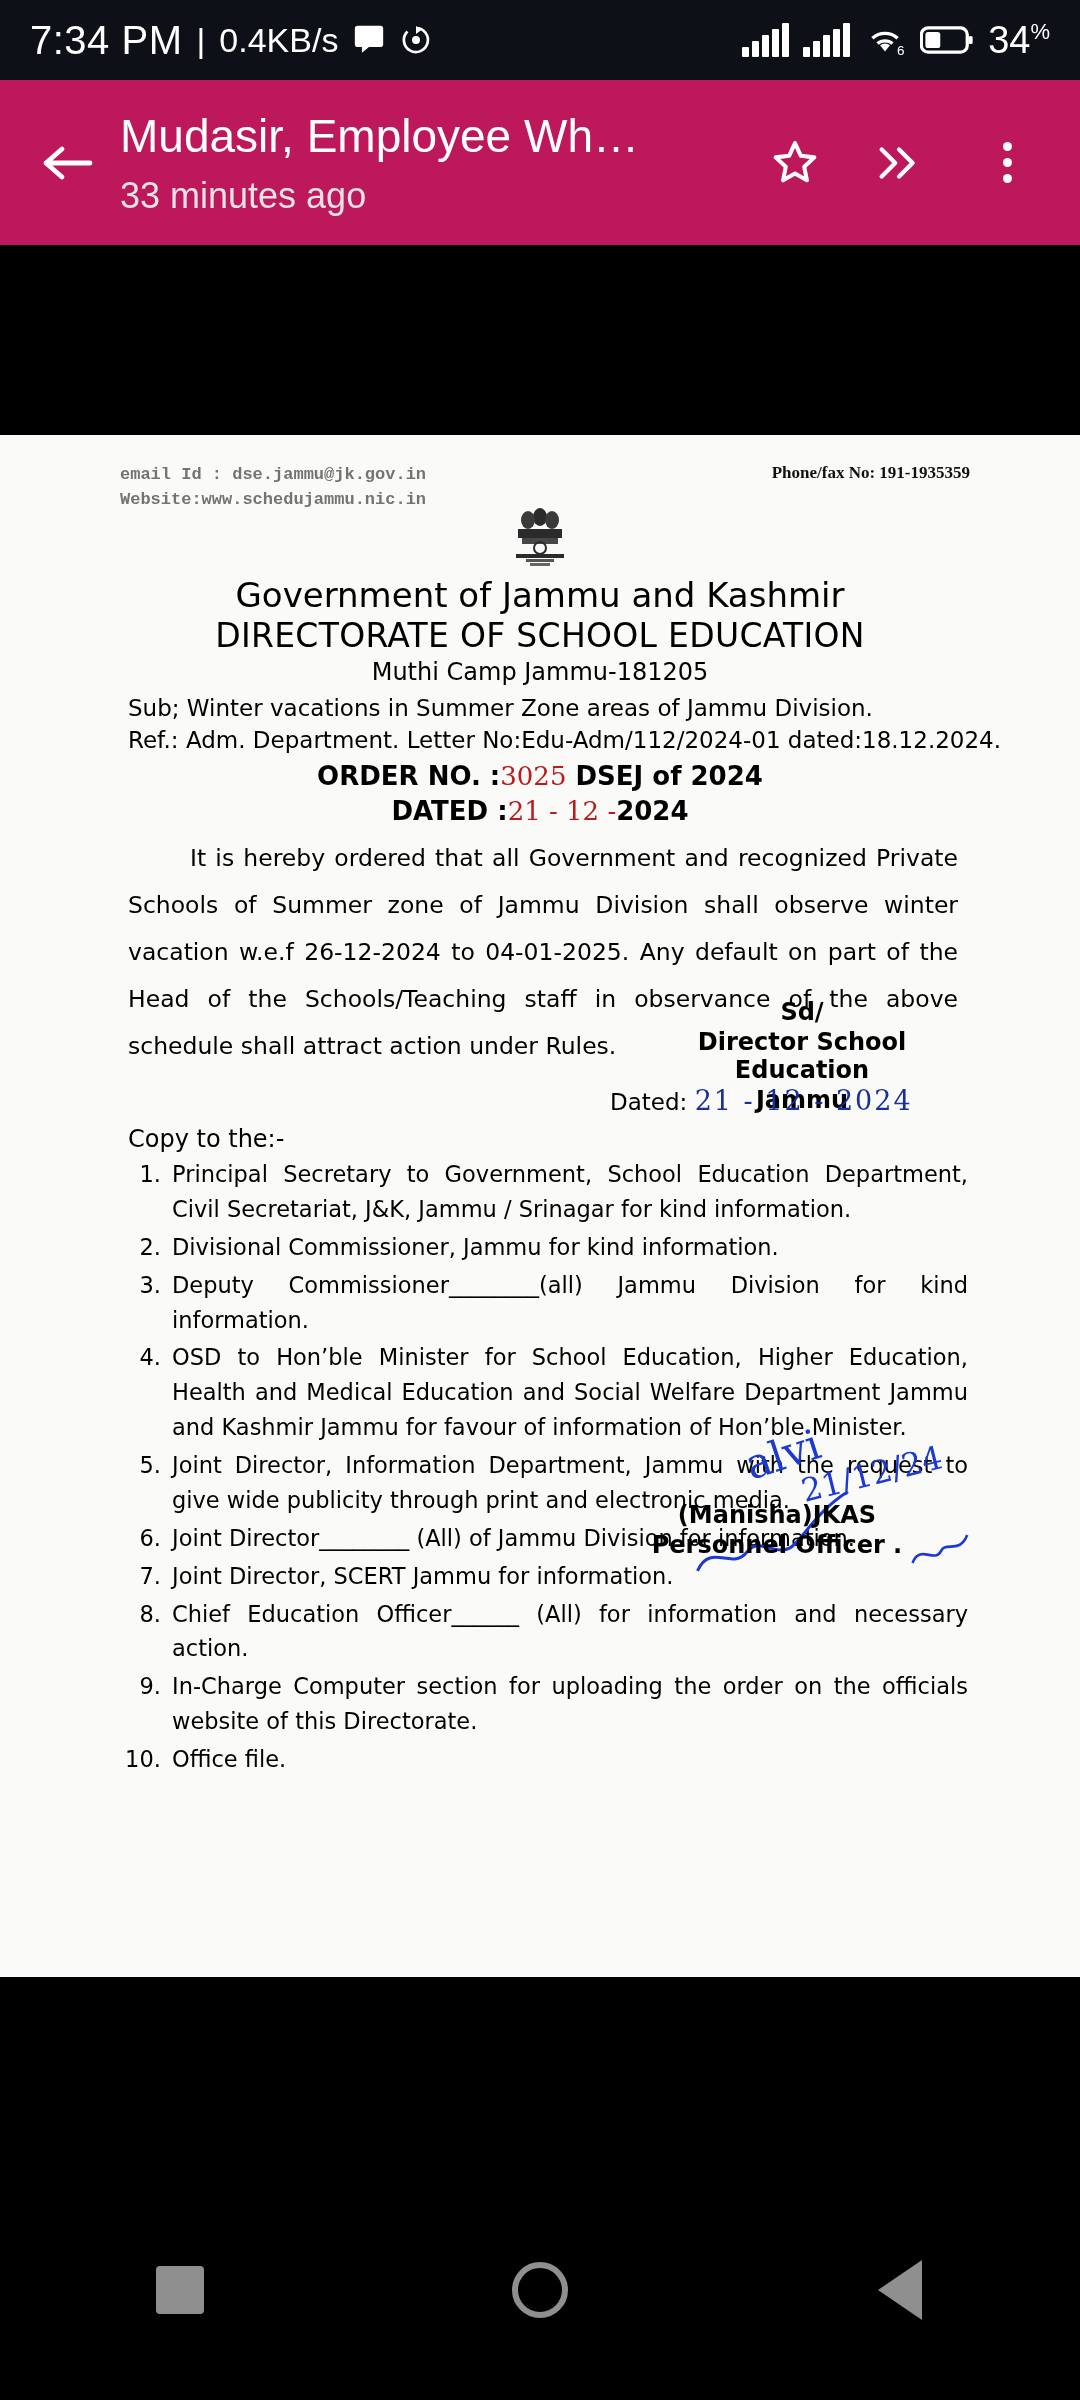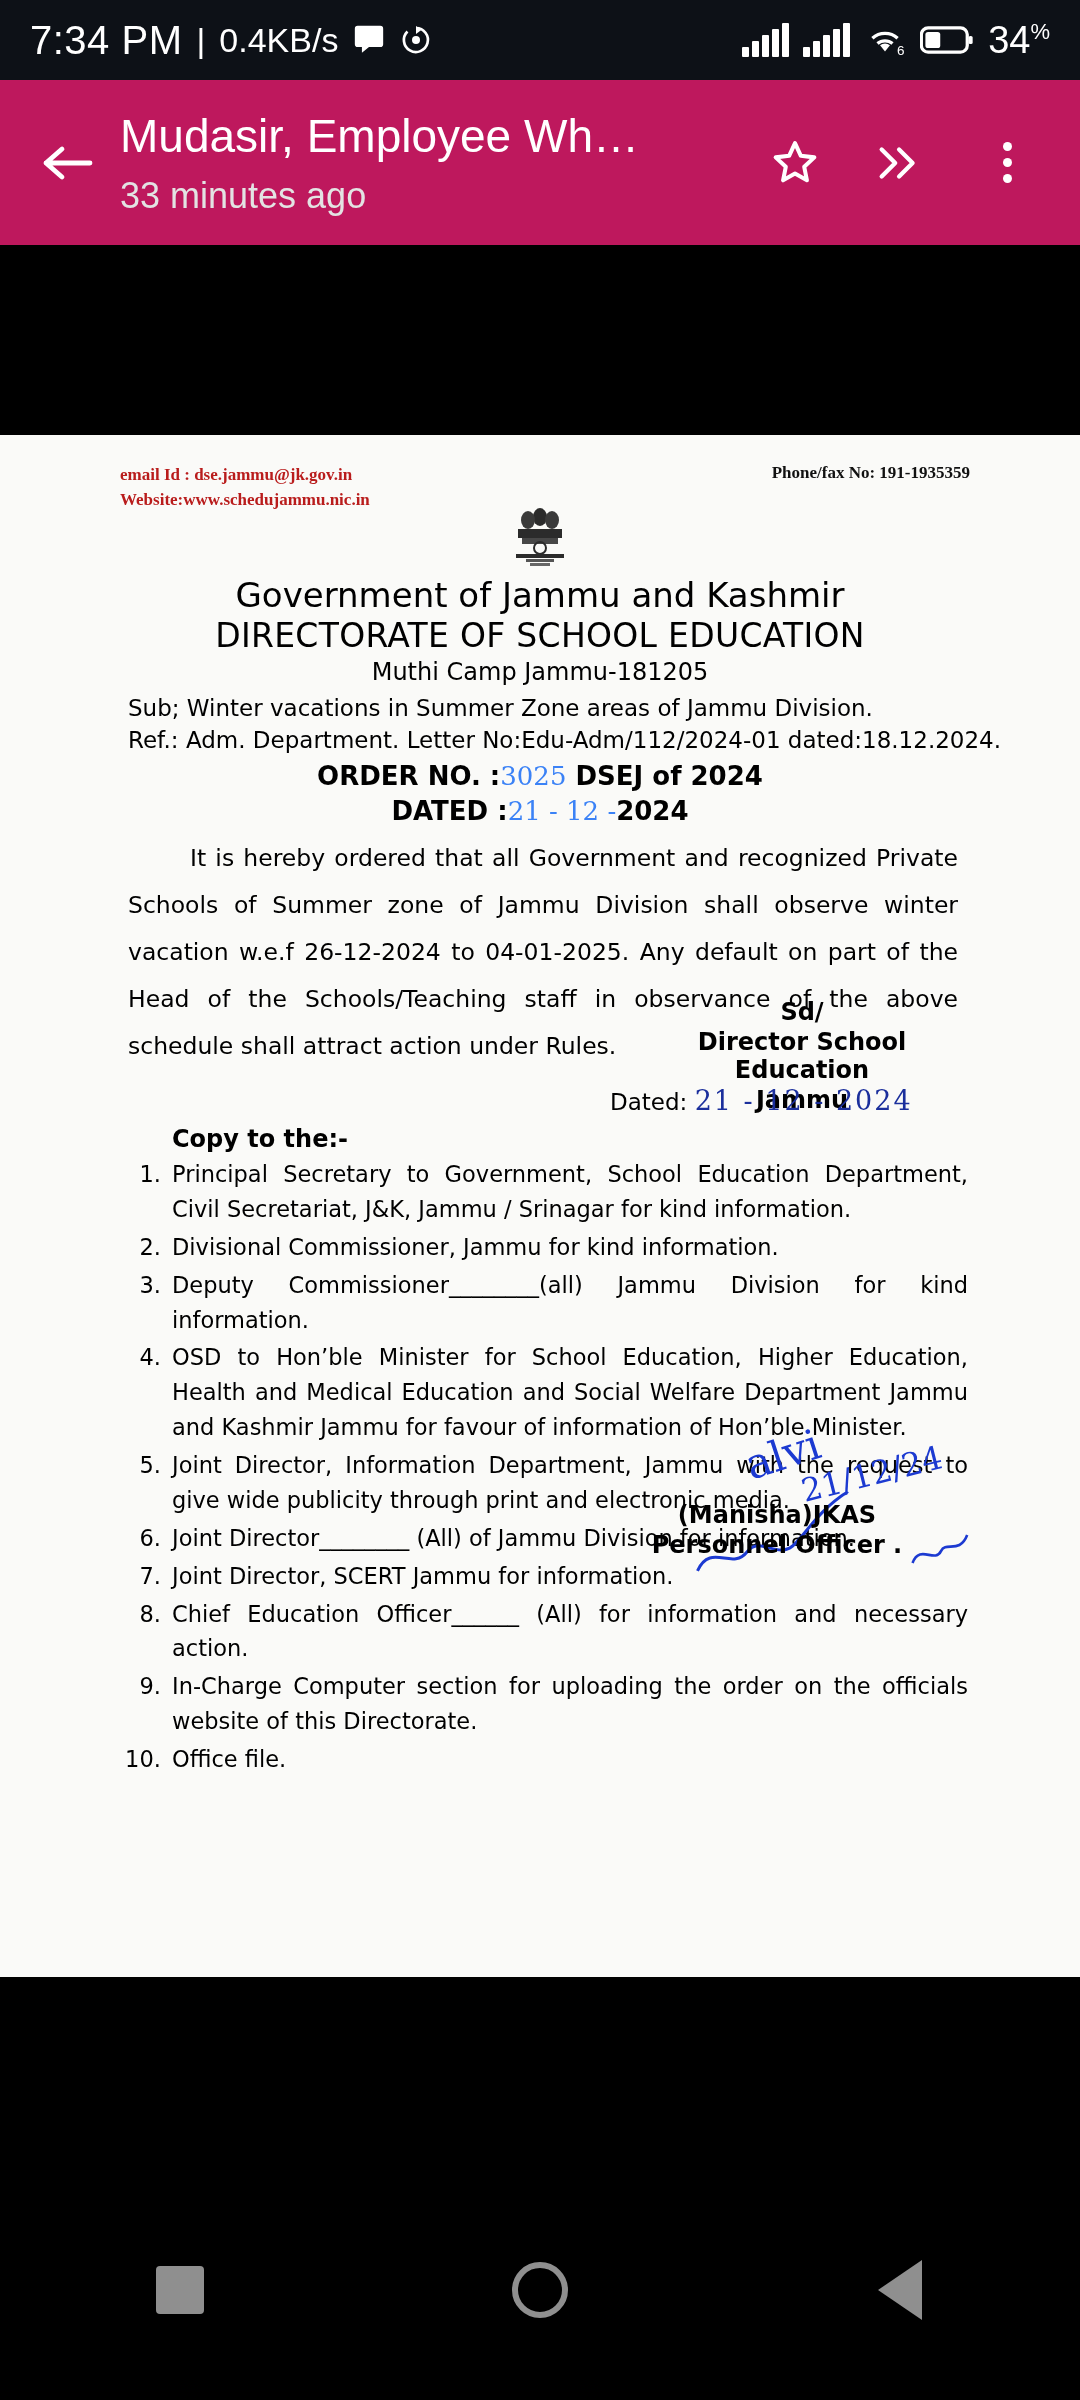--- a/index.html
+++ b/index.html
@@ -61,22 +61,22 @@
   .page{
     position:absolute; top:435px; left:0; width:1080px; height:1542px;
     background:#fafaf8; color:#000;
     font-family:"DejaVu Sans", sans-serif;
     padding:0;
   }
   .doc-inner{ position:relative; width:100%; height:100%; }
 
   .hdr-left{
     position:absolute; left:120px; top:28px;
-    font-family:Liberation Serif, serif;
-    font-size:17px; font-weight:700; line-height:1.45; color:#b91c1c;
+    font-family:Liberation Mono, monospace;
+    font-size:17px; font-weight:700; line-height:1.45; color:#737373;
   }
   .hdr-right{
     position:absolute; right:110px; top:28px;
     font-family:"Liberation Serif", serif;
     font-size:17px; font-weight:700; color:#111;
   }
 
   .emblem{
     position:absolute; left:50%; transform:translateX(-50%); top:62px;
     width:72px; height:78px; display:flex; align-items:flex-end; justify-content:center;
@@ -90,35 +90,35 @@
   .refline{ position:absolute; left:128px; top:292px; font-size:23px; }
 
   .orderno{
     position:absolute; width:100%; text-align:center; top:326px;
     font-size:26px; font-weight:700;
   }
   .dated{
     position:absolute; width:100%; text-align:center; top:361px;
     font-size:26px; font-weight:700;
   }
-  .hand{ font-family:"DejaVu Serif", serif; font-weight:400; color:#3b82f6; font-size:26px; }
+  .hand{ font-family:"DejaVu Serif", serif; font-weight:400; color:#b91c1c; font-size:26px; }
 
   .body-para{
     position:absolute; left:128px; top:400px; width:830px;
     font-size:23.5px; line-height:2.0; text-align:justify; text-indent:62px;
   }
 
   .sd{ position:absolute; right:128px; top:563px; width:300px; text-align:center; font-size:24px; font-weight:700; }
   .sd div + div{ margin-top:2px; }
 
   .noline{ position:absolute; left:128px; top:650px; font-size:23px; }
   .datedline{ position:absolute; left:610px; top:650px; font-size:23px; }
   .hand-sm{ font-family:"DejaVu Serif", serif; color:#1b2f9c; font-size:27px; letter-spacing:2px; }
 
-  .copyto{ position:absolute; left:128px; top:690px; font-size:24px; font-weight:700;margin-left:44px; }
+  .copyto{ position:absolute; left:128px; top:690px; font-size:24px; font-weight:400; }
 
   ol.copylist{
     position:absolute; left:168px; top:722px; width:800px;
     font-size:22.5px; line-height:1.55;
   }
   ol.copylist li{ margin-bottom:3px; text-align:justify; padding-left:4px; }
 
   .sign-block{
     position:absolute; right:138px; top:1065px; width:330px; text-align:center;
     font-size:24px; font-weight:700; line-height:1.25;

